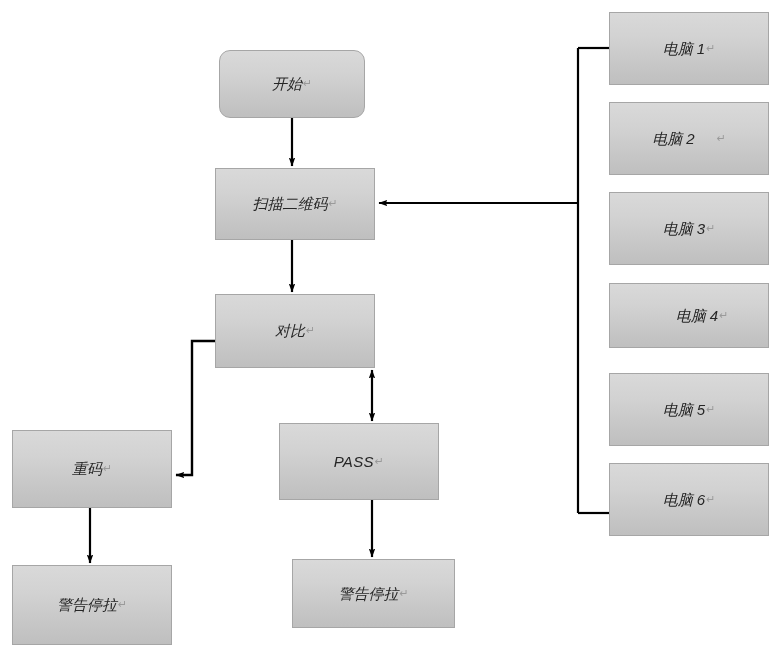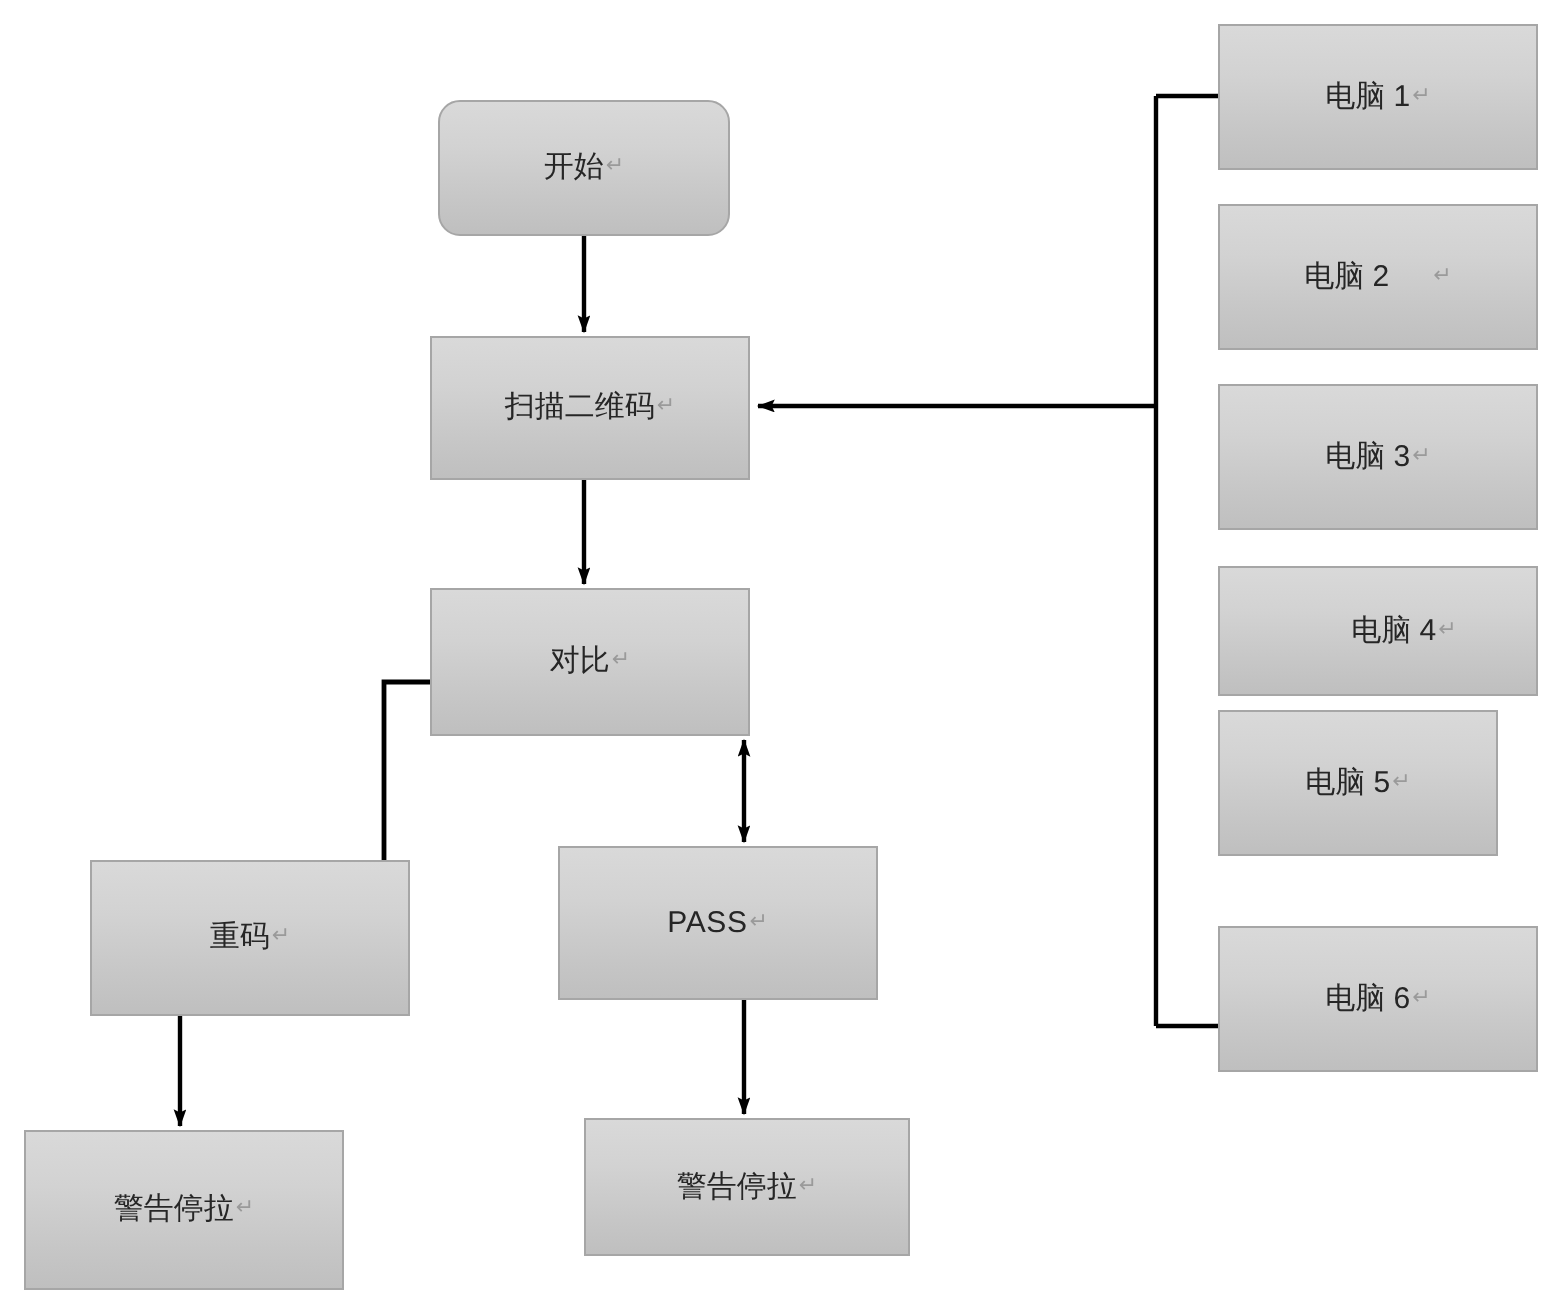--- a/index.html
+++ b/index.html
@@ -32,20 +32,21 @@
     border: 1px solid #a6a6a6;
     background: linear-gradient(to bottom, #d9d9d9 0%, #d2d2d2 35%, #c6c6c6 75%, #bfbfbf 100%);
     display: flex;
     align-items: center;
     justify-content: center;
     color: #262626;
     font-size: 15px;
     line-height: 1.2;
     white-space: nowrap;
     user-select: none;
+    font-style: italic;
   }
   .node.rounded {
     border-radius: 11px;
   }
   .node .label {
     display: inline-block;
   }
   .node .pilcrow {
     color: #9a9a9a;
     font-size: 11px;
@@ -101,21 +102,21 @@
   <div class="node" style="left:215px; top:168px; width:160px; height:72px;">
     <span class="label">扫描二维码</span>
       <span class="pilcrow">↵</span>
   </div>
 
   <div class="node" style="left:215px; top:294px; width:160px; height:74px;">
     <span class="label">对比</span>
       <span class="pilcrow">↵</span>
   </div>
 
-  <div class="node" style="left:12px; top:430px; width:160px; height:78px;margin-left:33px;">
+  <div class="node" style="left:12px; top:430px; width:160px; height:78px;">
     <span class="label">重码</span>
       <span class="pilcrow">↵</span>
   </div>
 
   <div class="node" style="left:12px; top:565px; width:160px; height:80px;">
     <span class="label">警告停拉</span>
       <span class="pilcrow">↵</span>
   </div>
 
   <div class="node latin" style="left:279px; top:423px; width:160px; height:77px;">
@@ -141,21 +142,21 @@
   <div class="node" style="left:609px; top:192px; width:160px; height:73px;">
     <span class="label">电脑 3</span>
       <span class="pilcrow">↵</span>
   </div>
 
   <div class="node" style="left:609px; top:283px; width:160px; height:65px;padding-left:26px;">
     <span class="label">电脑 4</span>
       <span class="pilcrow">↵</span>
   </div>
 
-  <div class="node" style="left:609px; top:355px; width:140px; height:73px;">
+  <div class="node" style="left:609px; top:373px; width:160px; height:73px;">
     <span class="label">电脑 5</span>
       <span class="pilcrow">↵</span>
   </div>
 
   <div class="node" style="left:609px; top:463px; width:160px; height:73px;justify-content:center;">
     <span class="label">电脑 6</span>
       <span class="pilcrow">↵</span>
   </div>
 
 </div>

